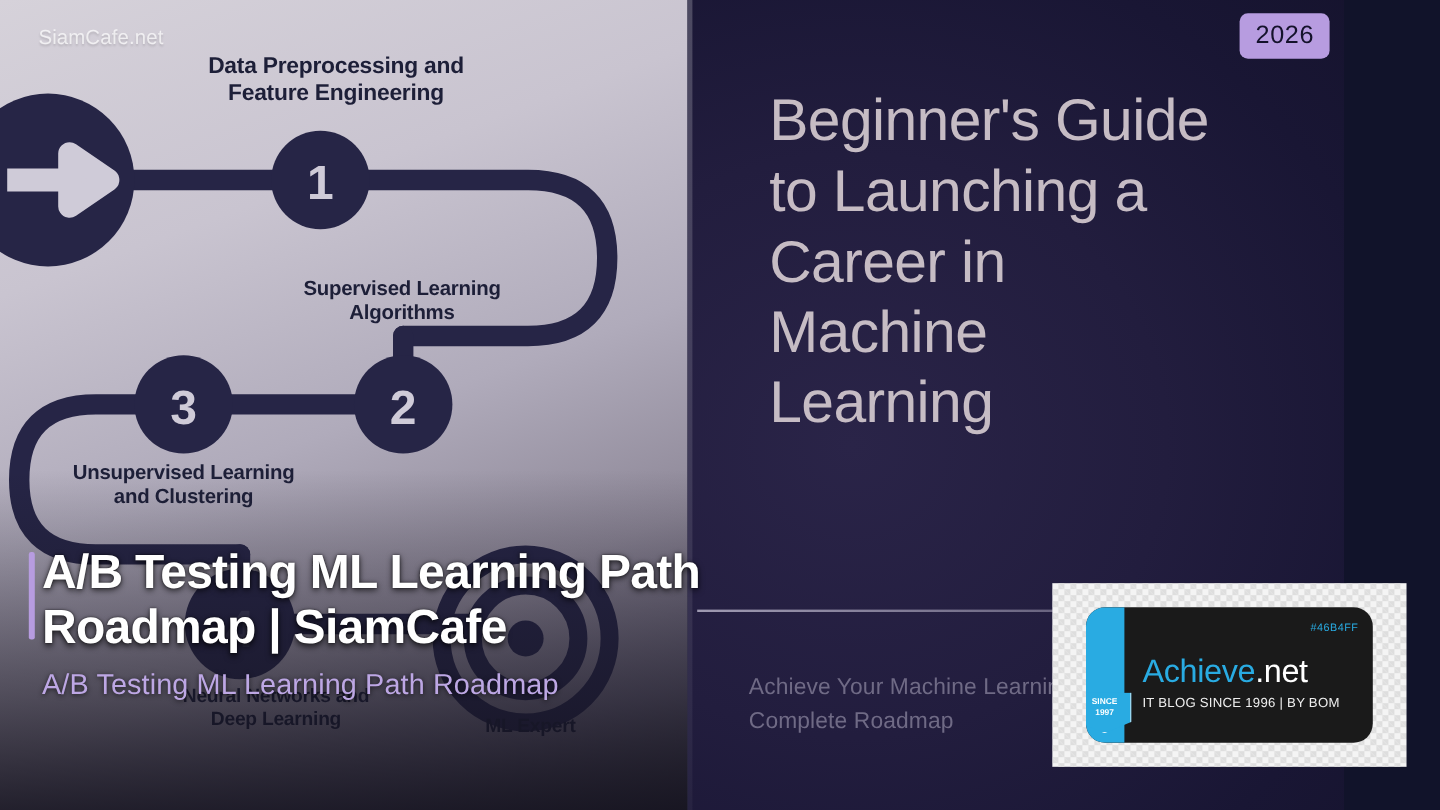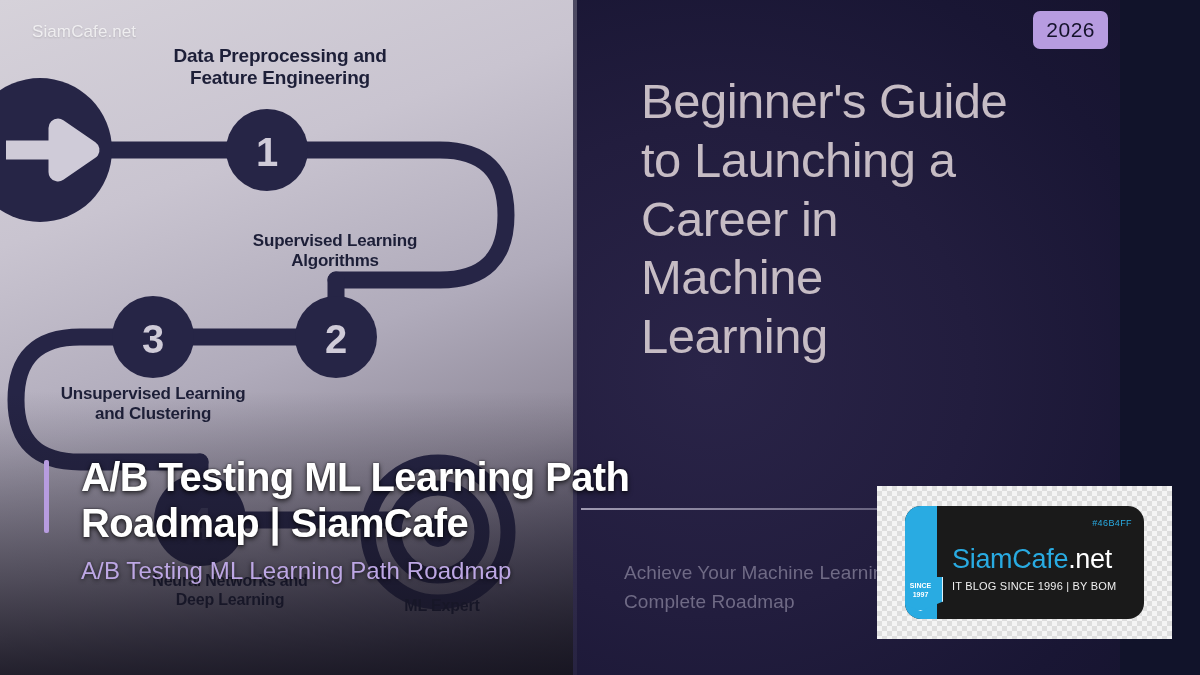--- a/index.html
+++ b/index.html
@@ -107,22 +107,22 @@
     letter-spacing:-.3px;
   }
   .logo-name .net{ color:#ffffff; }
   .logo-tag{
     position:absolute; left:15px; top:74px; font-size:11px; color:#efefef;
     letter-spacing:.2px;
   }
 
   
   .overlay-title{
-    position:absolute; left:44px; top:455px; z-index:8;
-    display:flex; align-items:stretch; gap:32px;
+    position:absolute; left:24px; top:455px; z-index:8;
+    display:flex; align-items:stretch; gap:6px;
   }
   .accent-bar{
     width:5px; background:#b79ce0; border-radius:2px; flex:0 0 5px;
     margin-top:5px; margin-bottom:52px;
   }
   .ot-text{ padding-top:0; }
   .ot-main{
     color:#ffffff; font-size:40px; font-weight:bold; line-height:1.14;
     width:680px; letter-spacing:-.6px;
     text-shadow:0 2px 5px rgba(0,0,0,.75), 0 0 2px rgba(0,0,0,.6);
@@ -213,19 +213,19 @@
   <div class="logo-card">
     <div class="logo-inner">
       <div class="logo-stripe">
         <div class="logo-ribbon">
           <div>SINCE</div>
           <div>1997</div>
         </div>
       </div>
       <div class="logo-body">
         <div class="logo-hex">#46B4FF</div>
-        <div class="logo-name"><span>SiamCafe</span><span class="net">.net</span></div>
+        <div class="logo-name"><span>Achieve</span><span class="net">.net</span></div>
         <div class="logo-tag">IT BLOG SINCE 1996 | BY BOM</div>
       </div>
     </div>
   </div>
 
 </div>
 
 </body></html>

